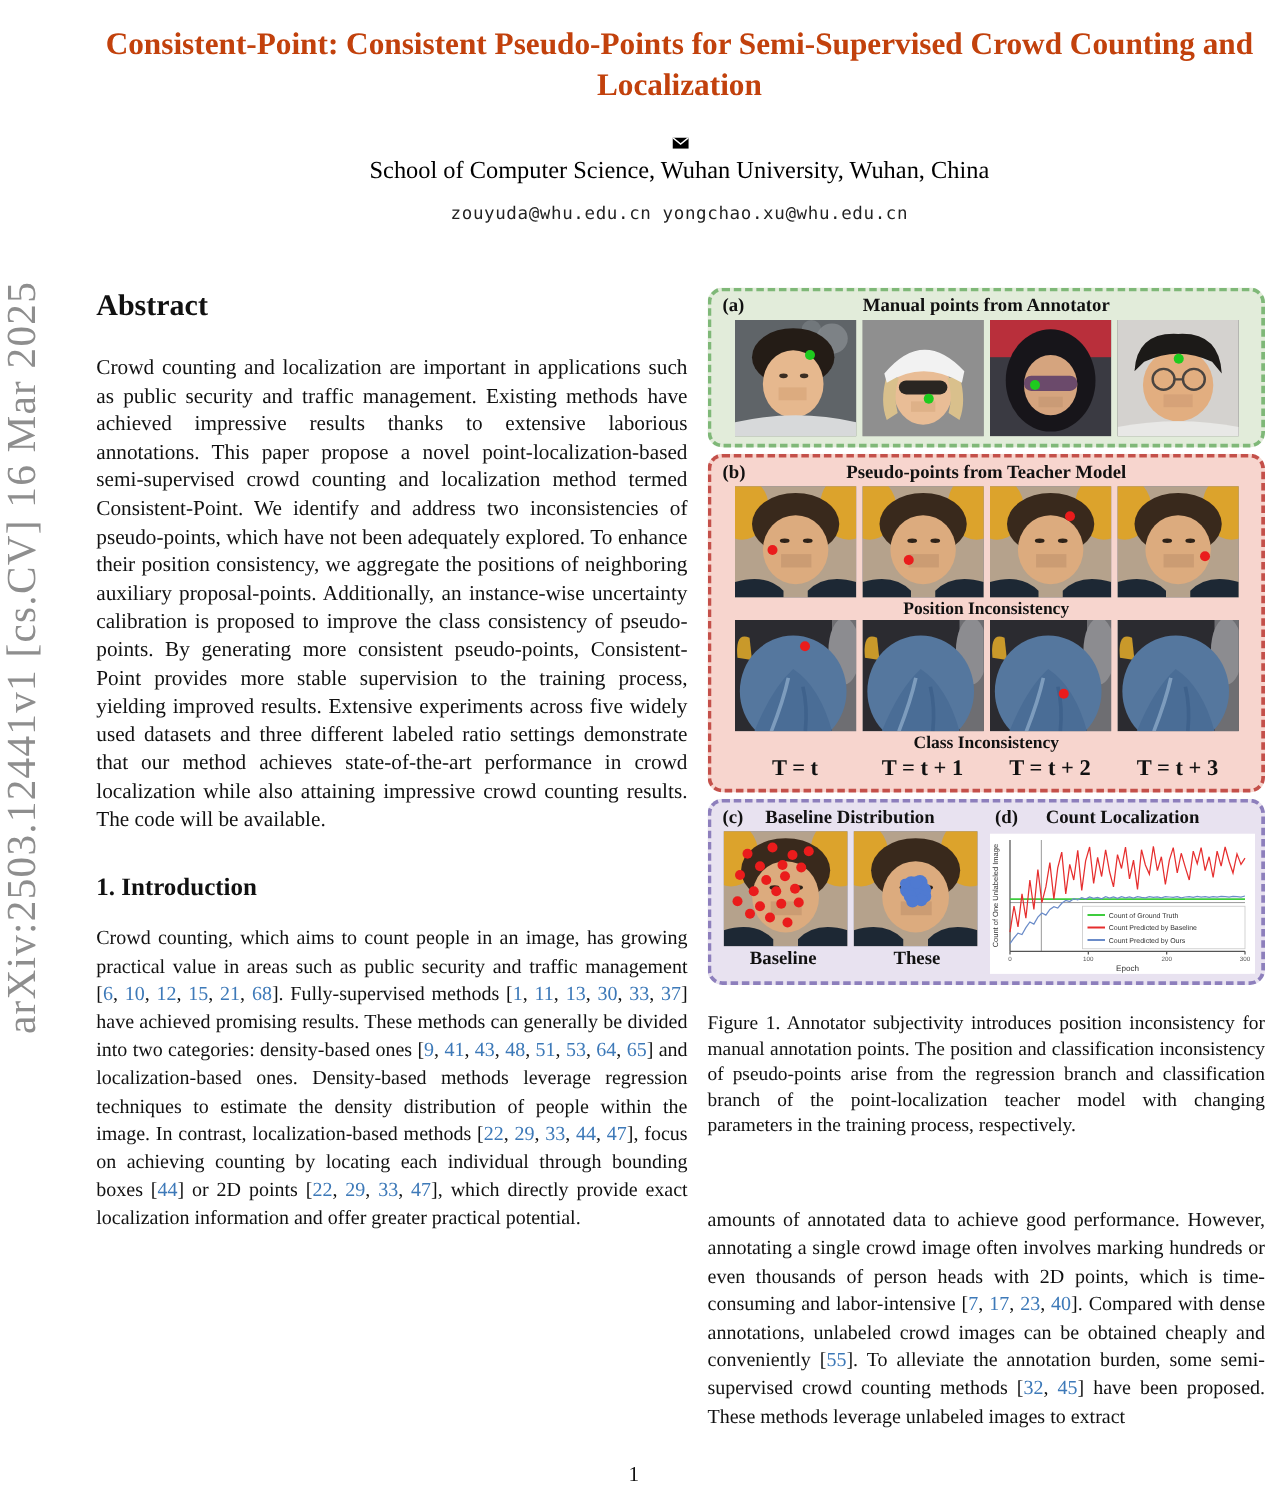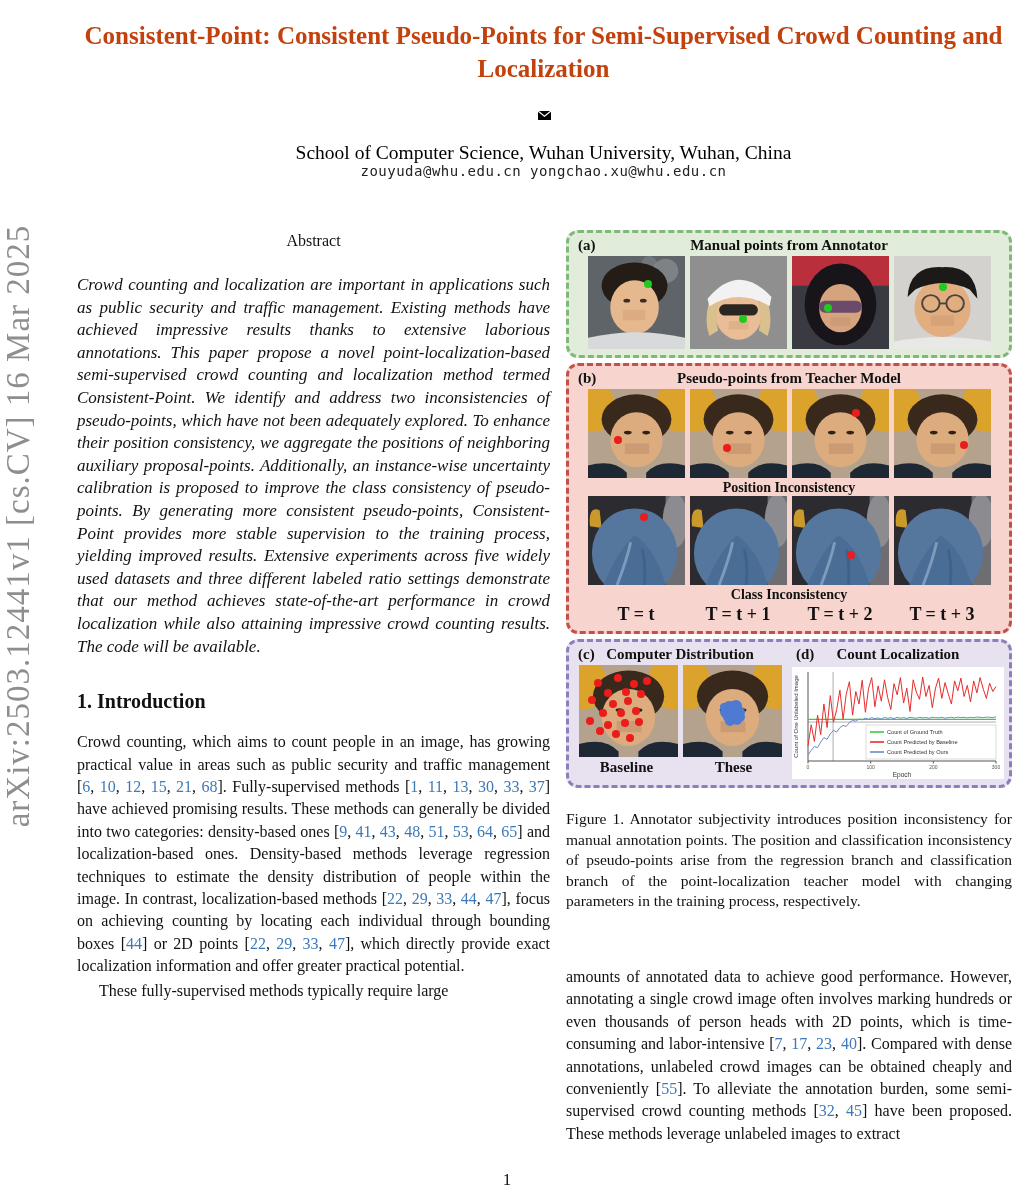--- a/index.html
+++ b/index.html
@@ -16,33 +16,33 @@
   .title{
     position:absolute;top:2px;left:77px;width:933px;text-align:center;
     font-size:25px;font-weight:bold;line-height:1.32;color:#c2410c;
   }
   .authors{
     position:absolute;top:103px;left:77px;width:933px;text-align:center;
     font-size:19.5px;color:#000;
   }
   .envelope{display:inline-block;vertical-align:8px;margin-left:2px;}
   .affiliation{
-    position:absolute;top:142px;left:77px;width:933px;text-align:center;
+    position:absolute;top:126px;left:77px;width:933px;text-align:center;
     font-size:19.5px;color:#000;
   }
   .emails{
     position:absolute;top:163px;left:77px;width:933px;text-align:center;
     font-family:"DejaVu Sans Mono", monospace;font-size:14px;color:#222;
     letter-spacing:0.5px;
   }
   .col-left{position:absolute;top:232px;left:77px;width:473px;}
   .col-right{position:absolute;top:230px;left:566px;width:446px;}
-  .abstract-head{margin:0 0 24px 0;text-align:center;font-size:16px;font-weight:normal;}
+  .abstract-head{margin:0 0 24px 0;font-size:24px;font-weight:bold;}
   .abstract-text{
-    margin:0;font-style:italic;font-size:17px;line-height:22.6px;
+    margin:0;font-size:17px;line-height:22.6px;
     text-align:justify;
   }
   .section-head{margin:32px 0 18px 0;font-size:20px;font-weight:bold;}
   .para{margin:0;font-size:16px;line-height:22.4px;text-align:justify;}
   .para.indent{text-indent:22px;margin-top:2px;}
   .cite{color:#3d79b8;cursor:pointer;}
   
   .panel{border-radius:12px;padding:2px 5px 6px 5px;box-sizing:border-box;}
   .panel-a{background:#e2ecda;border:3px dashed #7fb878;}
   .panel-b{background:#f7d5ce;border:3px dashed #c4504a;margin-top:5px;}
@@ -89,21 +89,20 @@
 
 <div class="affiliation">School of Computer Science, Wuhan University, Wuhan, China</div>
 
 <div class="emails">zouyuda@whu.edu.cn yongchao.xu@whu.edu.cn</div>
 
 <div class="col-left">
   <h2 class="abstract-head">Abstract</h2>
   <p class="abstract-text">Crowd counting and localization are important in applications such as public security and traffic management. Existing methods have achieved impressive results thanks to extensive laborious annotations. This paper propose a novel point-localization-based semi-supervised crowd counting and localization method termed Consistent-Point. We identify and address two inconsistencies of pseudo-points, which have not been adequately explored. To enhance their position consistency, we aggregate the positions of neighboring auxiliary proposal-points. Additionally, an instance-wise uncertainty calibration is proposed to improve the class consistency of pseudo-points. By generating more consistent pseudo-points, Consistent-Point provides more stable supervision to the training process, yielding improved results. Extensive experiments across five widely used datasets and three different labeled ratio settings demonstrate that our method achieves state-of-the-art performance in crowd localization while also attaining impressive crowd counting results. The code will be available.</p>
   <h2 class="section-head">1. Introduction</h2>
   <p class="para">Crowd counting, which aims to count people in an image, has growing practical value in areas such as public security and traffic management [<span class="cite">6</span>, <span class="cite">10</span>, <span class="cite">12</span>, <span class="cite">15</span>, <span class="cite">21</span>, <span class="cite">68</span>]. Fully-supervised methods [<span class="cite">1</span>, <span class="cite">11</span>, <span class="cite">13</span>, <span class="cite">30</span>, <span class="cite">33</span>, <span class="cite">37</span>] have achieved promising results.  These methods can generally be divided into two categories: density-based ones [<span class="cite">9</span>, <span class="cite">41</span>, <span class="cite">43</span>, <span class="cite">48</span>, <span class="cite">51</span>, <span class="cite">53</span>, <span class="cite">64</span>, <span class="cite">65</span>] and localization-based ones.  Density-based methods leverage regression techniques to estimate the density distribution of people within the image. In contrast, localization-based methods [<span class="cite">22</span>, <span class="cite">29</span>, <span class="cite">33</span>, <span class="cite">44</span>, <span class="cite">47</span>], focus on achieving counting by locating each individual through bounding boxes [<span class="cite">44</span>] or 2D points [<span class="cite">22</span>, <span class="cite">29</span>, <span class="cite">33</span>, <span class="cite">47</span>], which directly provide exact localization information and offer greater practical potential.</p>
-  <p class="para indent">These fully-supervised methods typically require large</p>
 </div>
 
 <div class="col-right">
   <figure style="margin:0;">
 
     <div class="panel panel-a">
       <div class="panel-head">
         <span class="panel-label">(a)</span>
         <span>Manual points from Annotator</span>
       </div>
@@ -288,21 +287,21 @@
         <span>T = t + 2</span>
         <span>T = t + 3</span>
       </div>
     </div>
 
     <div class="panel panel-cd">
       <div class="cd-body">
         <div class="cd-left">
           <div class="panel-head">
             <span class="panel-label">(c)</span>
-            <span>Computer Distribution</span>
+            <span>Baseline Distribution</span>
           </div>
           <div class="tile-row">
               <div class="tile">
                 <svg viewBox="0 0 100 100" preserveAspectRatio="none">
                   <rect width="100" height="100" fill="#b5a28c"></rect>
                   <ellipse cx="6" cy="20" rx="22" ry="28" fill="#dca32c"></ellipse>
                   <ellipse cx="94" cy="18" rx="24" ry="30" fill="#dca32c"></ellipse>
                   <ellipse cx="50" cy="34" rx="36" ry="28" fill="#39291c"></ellipse>
                   <ellipse cx="50" cy="57" rx="27" ry="31" fill="#dcab7e"></ellipse>
                   <ellipse cx="41" cy="49" rx="4" ry="2" fill="#2e2218"></ellipse>

